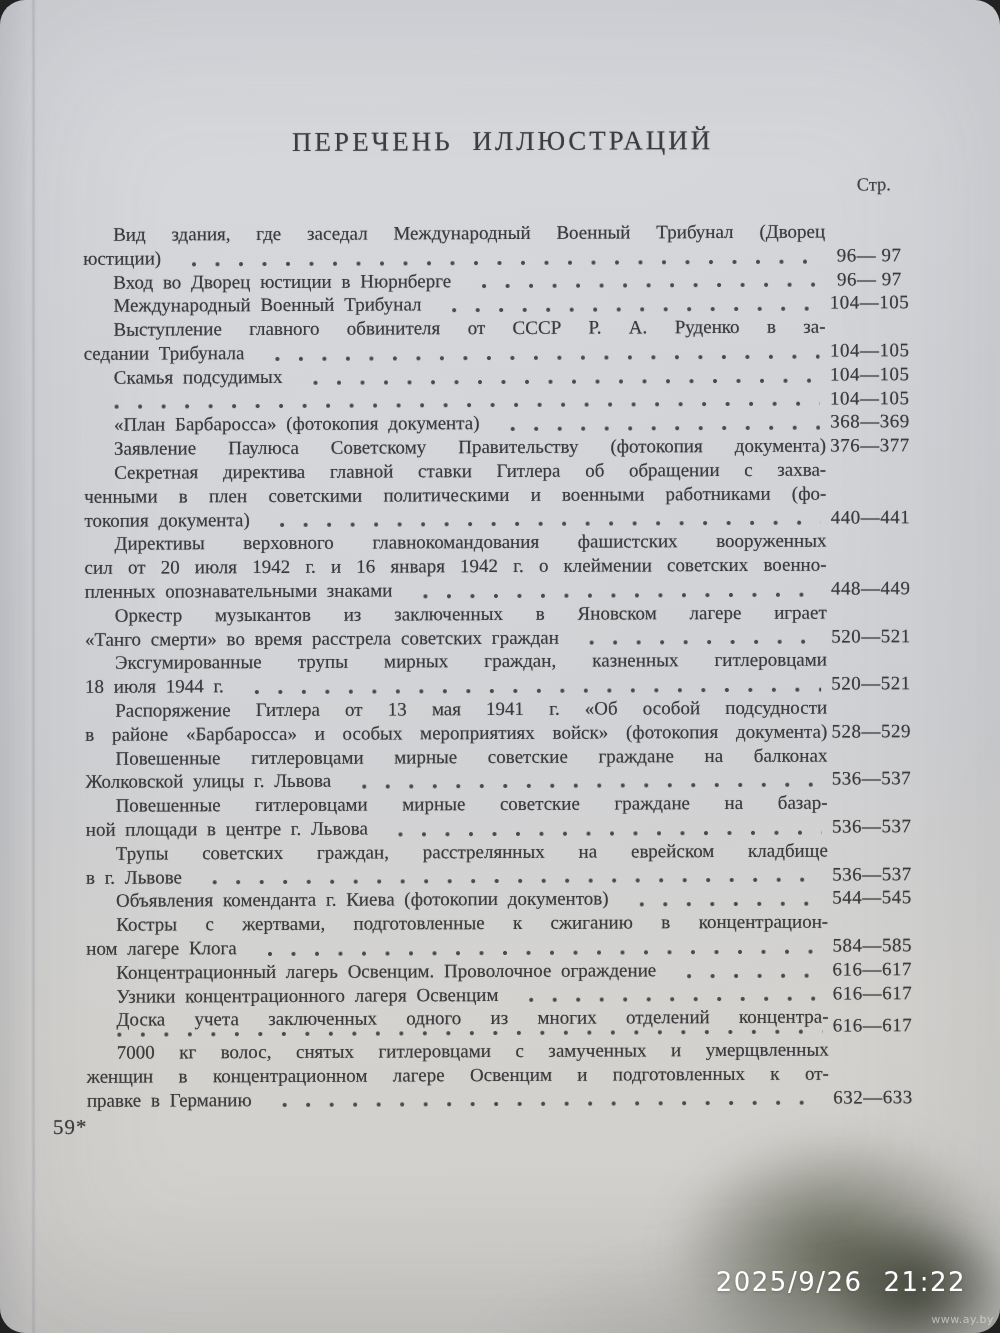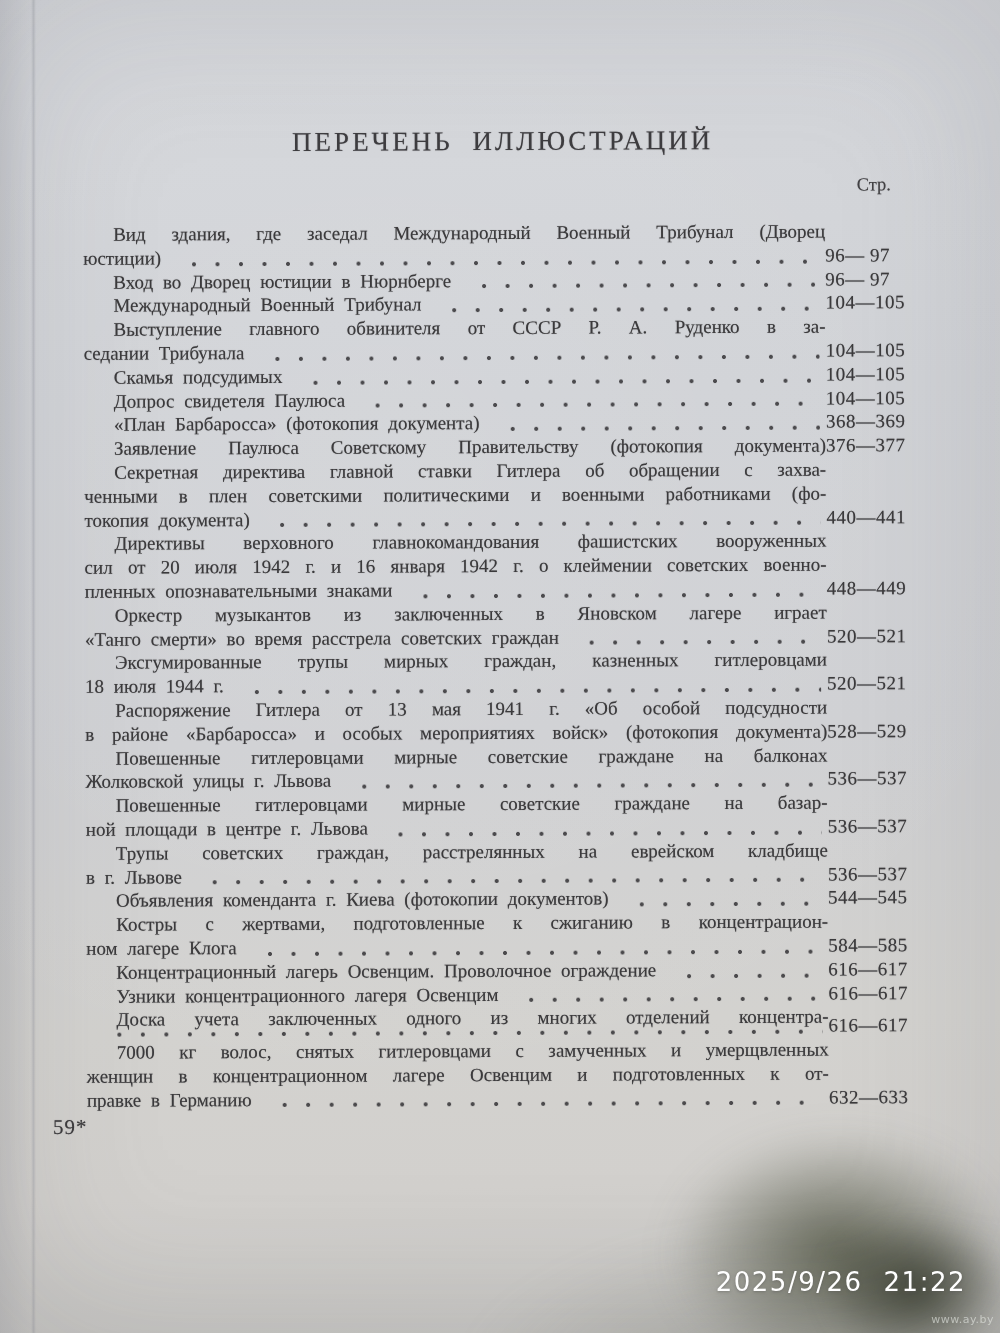--- a/index.html
+++ b/index.html
@@ -5,20 +5,21 @@
   html, body { margin: 0; padding: 0; background: #222; }
   .photo {
     position: relative;
     width: 1000px;
     height: 1333px;
     overflow: hidden;
     font-family: "Liberation Serif", "DejaVu Serif", serif;
     background:
       radial-gradient(120% 80% at 38% 34%, rgba(255,255,255,0.09), rgba(255,255,255,0) 65%),
       linear-gradient(178deg, #d5d7db 0%, #d0d2d6 30%, #cfd0d3 55%, #d3d2cf 76%, #d2d0cd 88%, #c7c6c3 100%);
+    border-radius: 25px;
   }
   
   .edge-left {
     position: absolute; left: 0; top: 0; bottom: 0; width: 34px;
     background: linear-gradient(to right, rgba(148,150,158,0.22), rgba(148,150,158,0));
     pointer-events: none;
   }
   .paper-crease {
     position: absolute; left: 31px; top: 0; bottom: 0; width: 5px;
     background: linear-gradient(to right, rgba(255,255,255,0), rgba(138,140,150,0.30), rgba(255,255,255,0));
@@ -77,21 +78,21 @@
   .text-block {
     position: absolute; top: 221px; left: 85px; width: 830px;
     font-size: 19px;
     line-height: 23.8px;
     text-shadow: 0 0 0.9px rgba(59,58,60,0.55);
   }
   .entry { display: flex; align-items: flex-end; }
   .entry-text { width: 742px; }
   .entry-pages {
     flex: 1;
-    text-align: left;
+    text-align: center;
     white-space: nowrap;
     letter-spacing: 0.5px;
   }
   .line.just { text-align: justify; text-align-last: justify; }
   .line.first { text-indent: 30px; }
   .line.last { display: flex; align-items: baseline; }
   .line.last.first { text-indent: 0; }
   .line.last.first .ltext { padding-left: 30px; }
   .line.last .ltext { white-space: nowrap; word-spacing: 5px; }
   .line.last.fill { display: block; text-align: justify; text-align-last: justify; }
@@ -192,21 +193,20 @@
               <div class="line last first">
                 <span class="ltext">Скамья подсудимых</span>
                 <span class="leader"></span>
               </div>
             </div>
             <div class="entry-pages">104—105</div>
           </div>
           <div class="entry">
             <div class="entry-text">
               <div class="line last first">
-                <span class="ltext">Допрос свидетеля Паулюса</span>
                 <span class="leader"></span>
               </div>
             </div>
             <div class="entry-pages">104—105</div>
           </div>
           <div class="entry">
             <div class="entry-text">
               <div class="line last first">
                 <span class="ltext">«План Барбаросса» (фотокопия документа)</span>
                 <span class="leader"></span>

